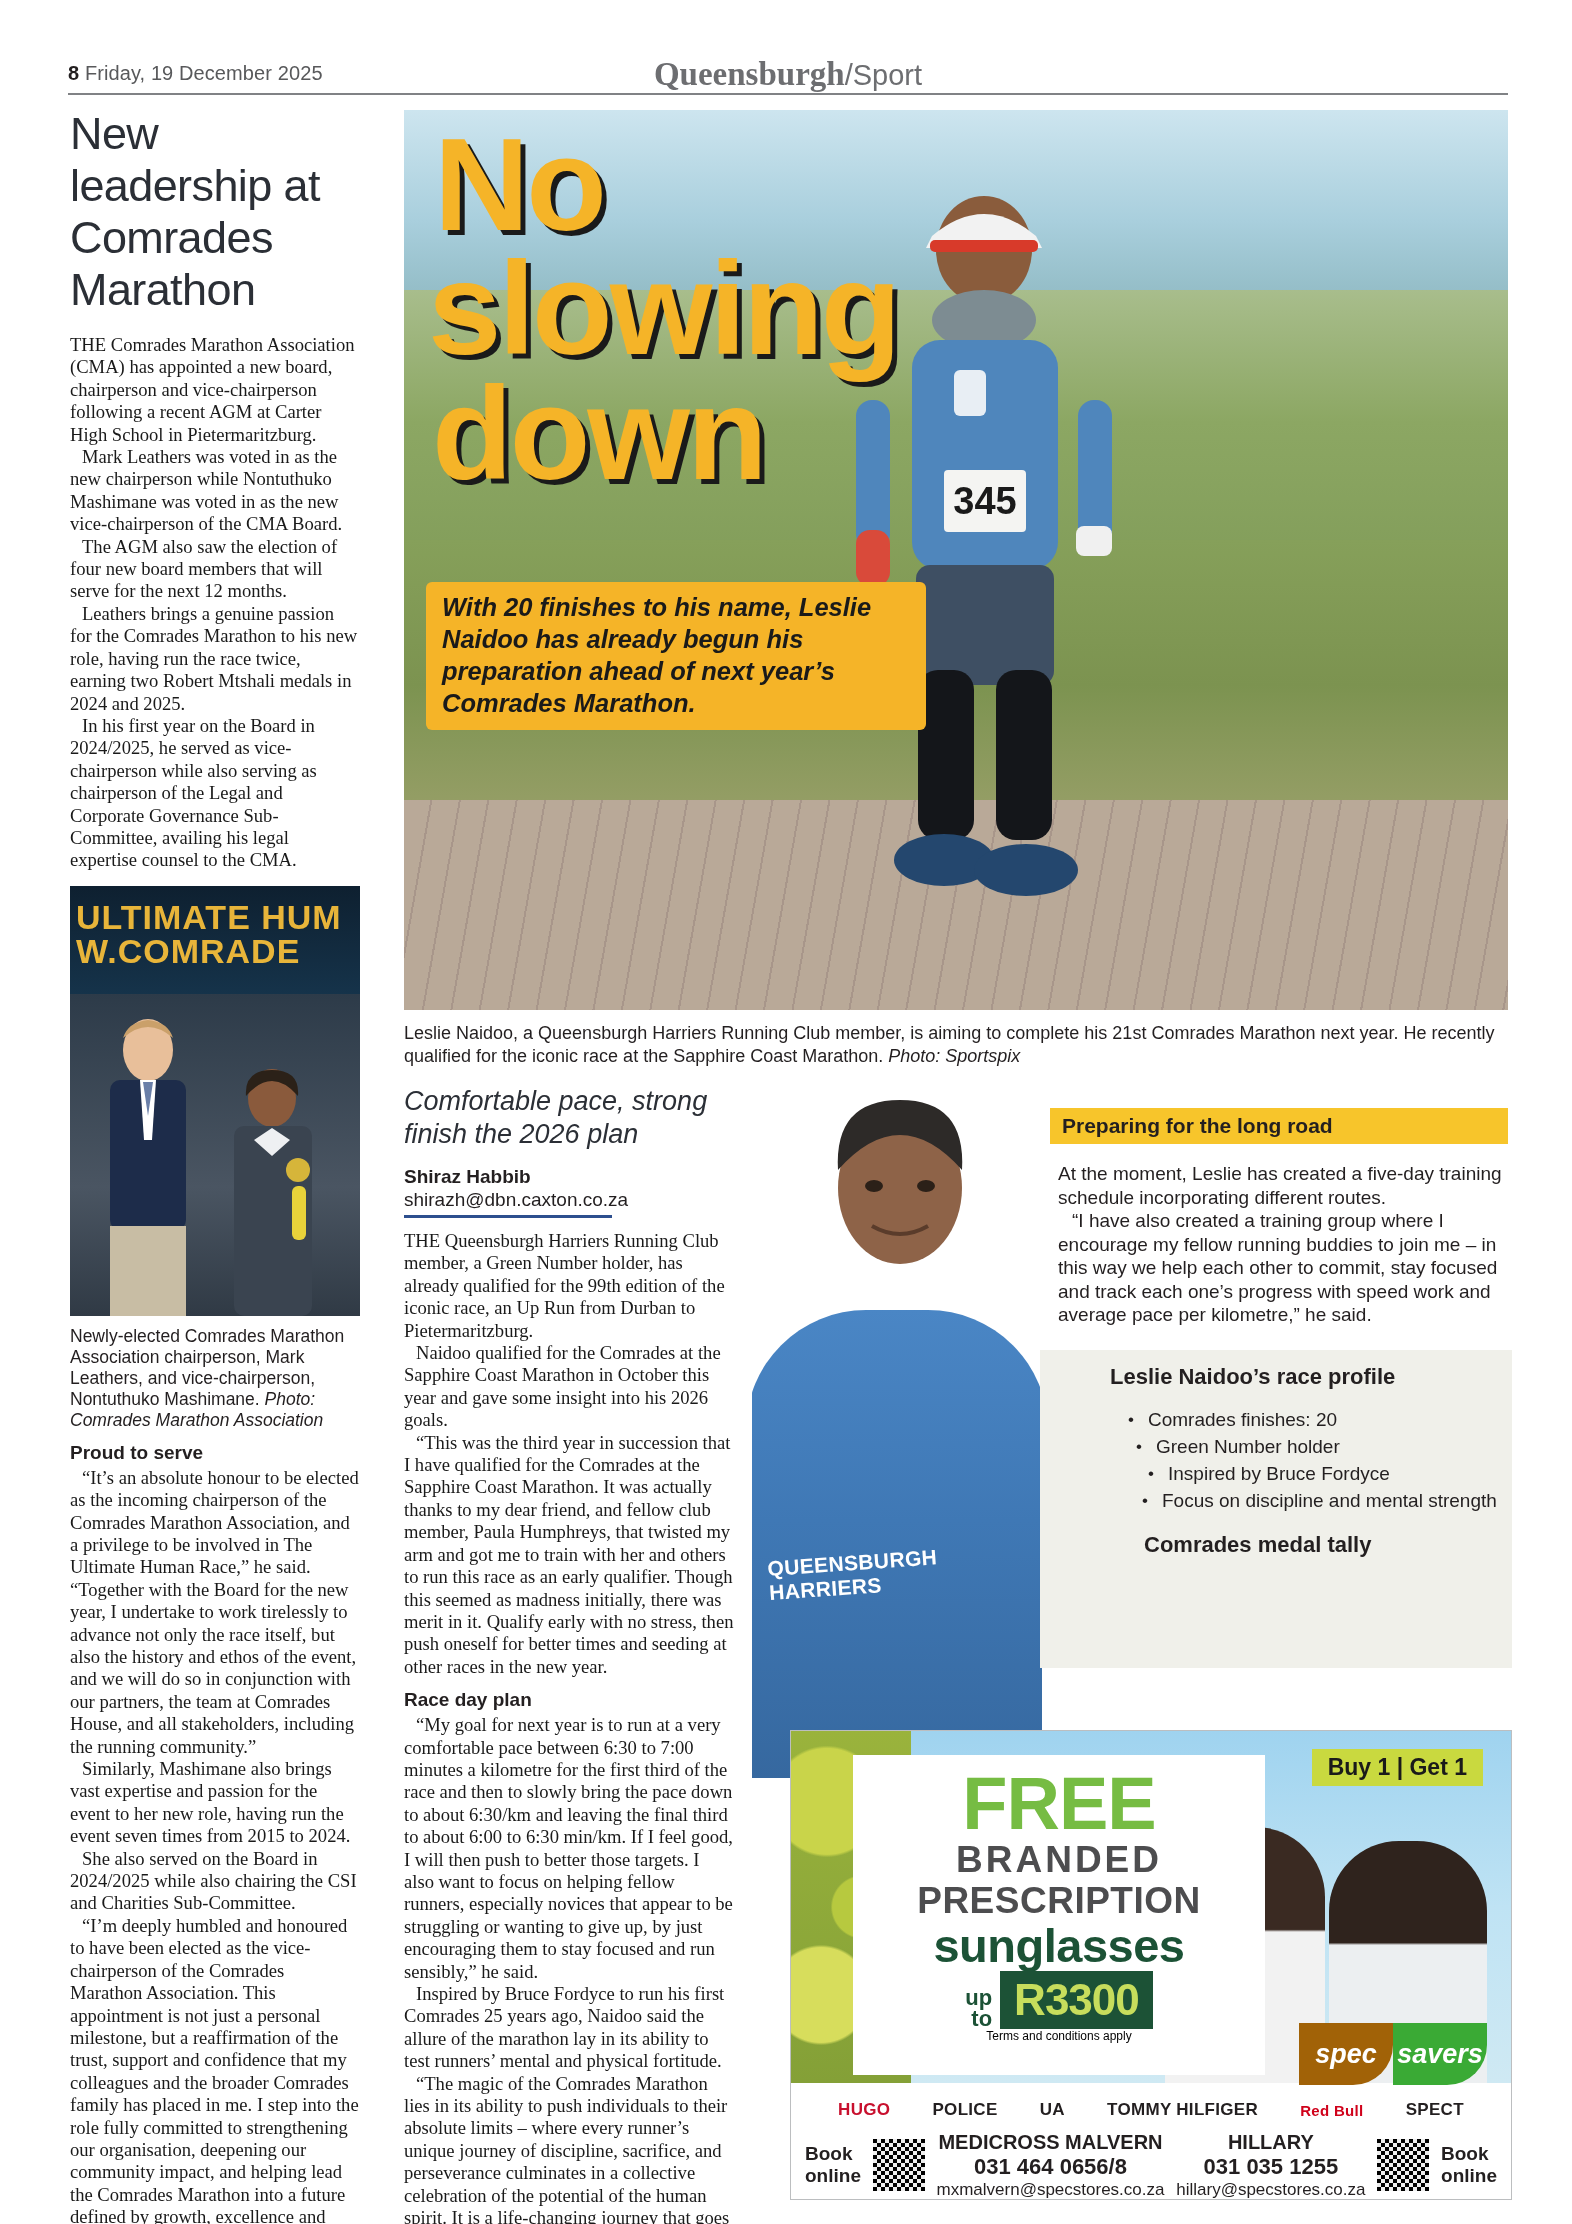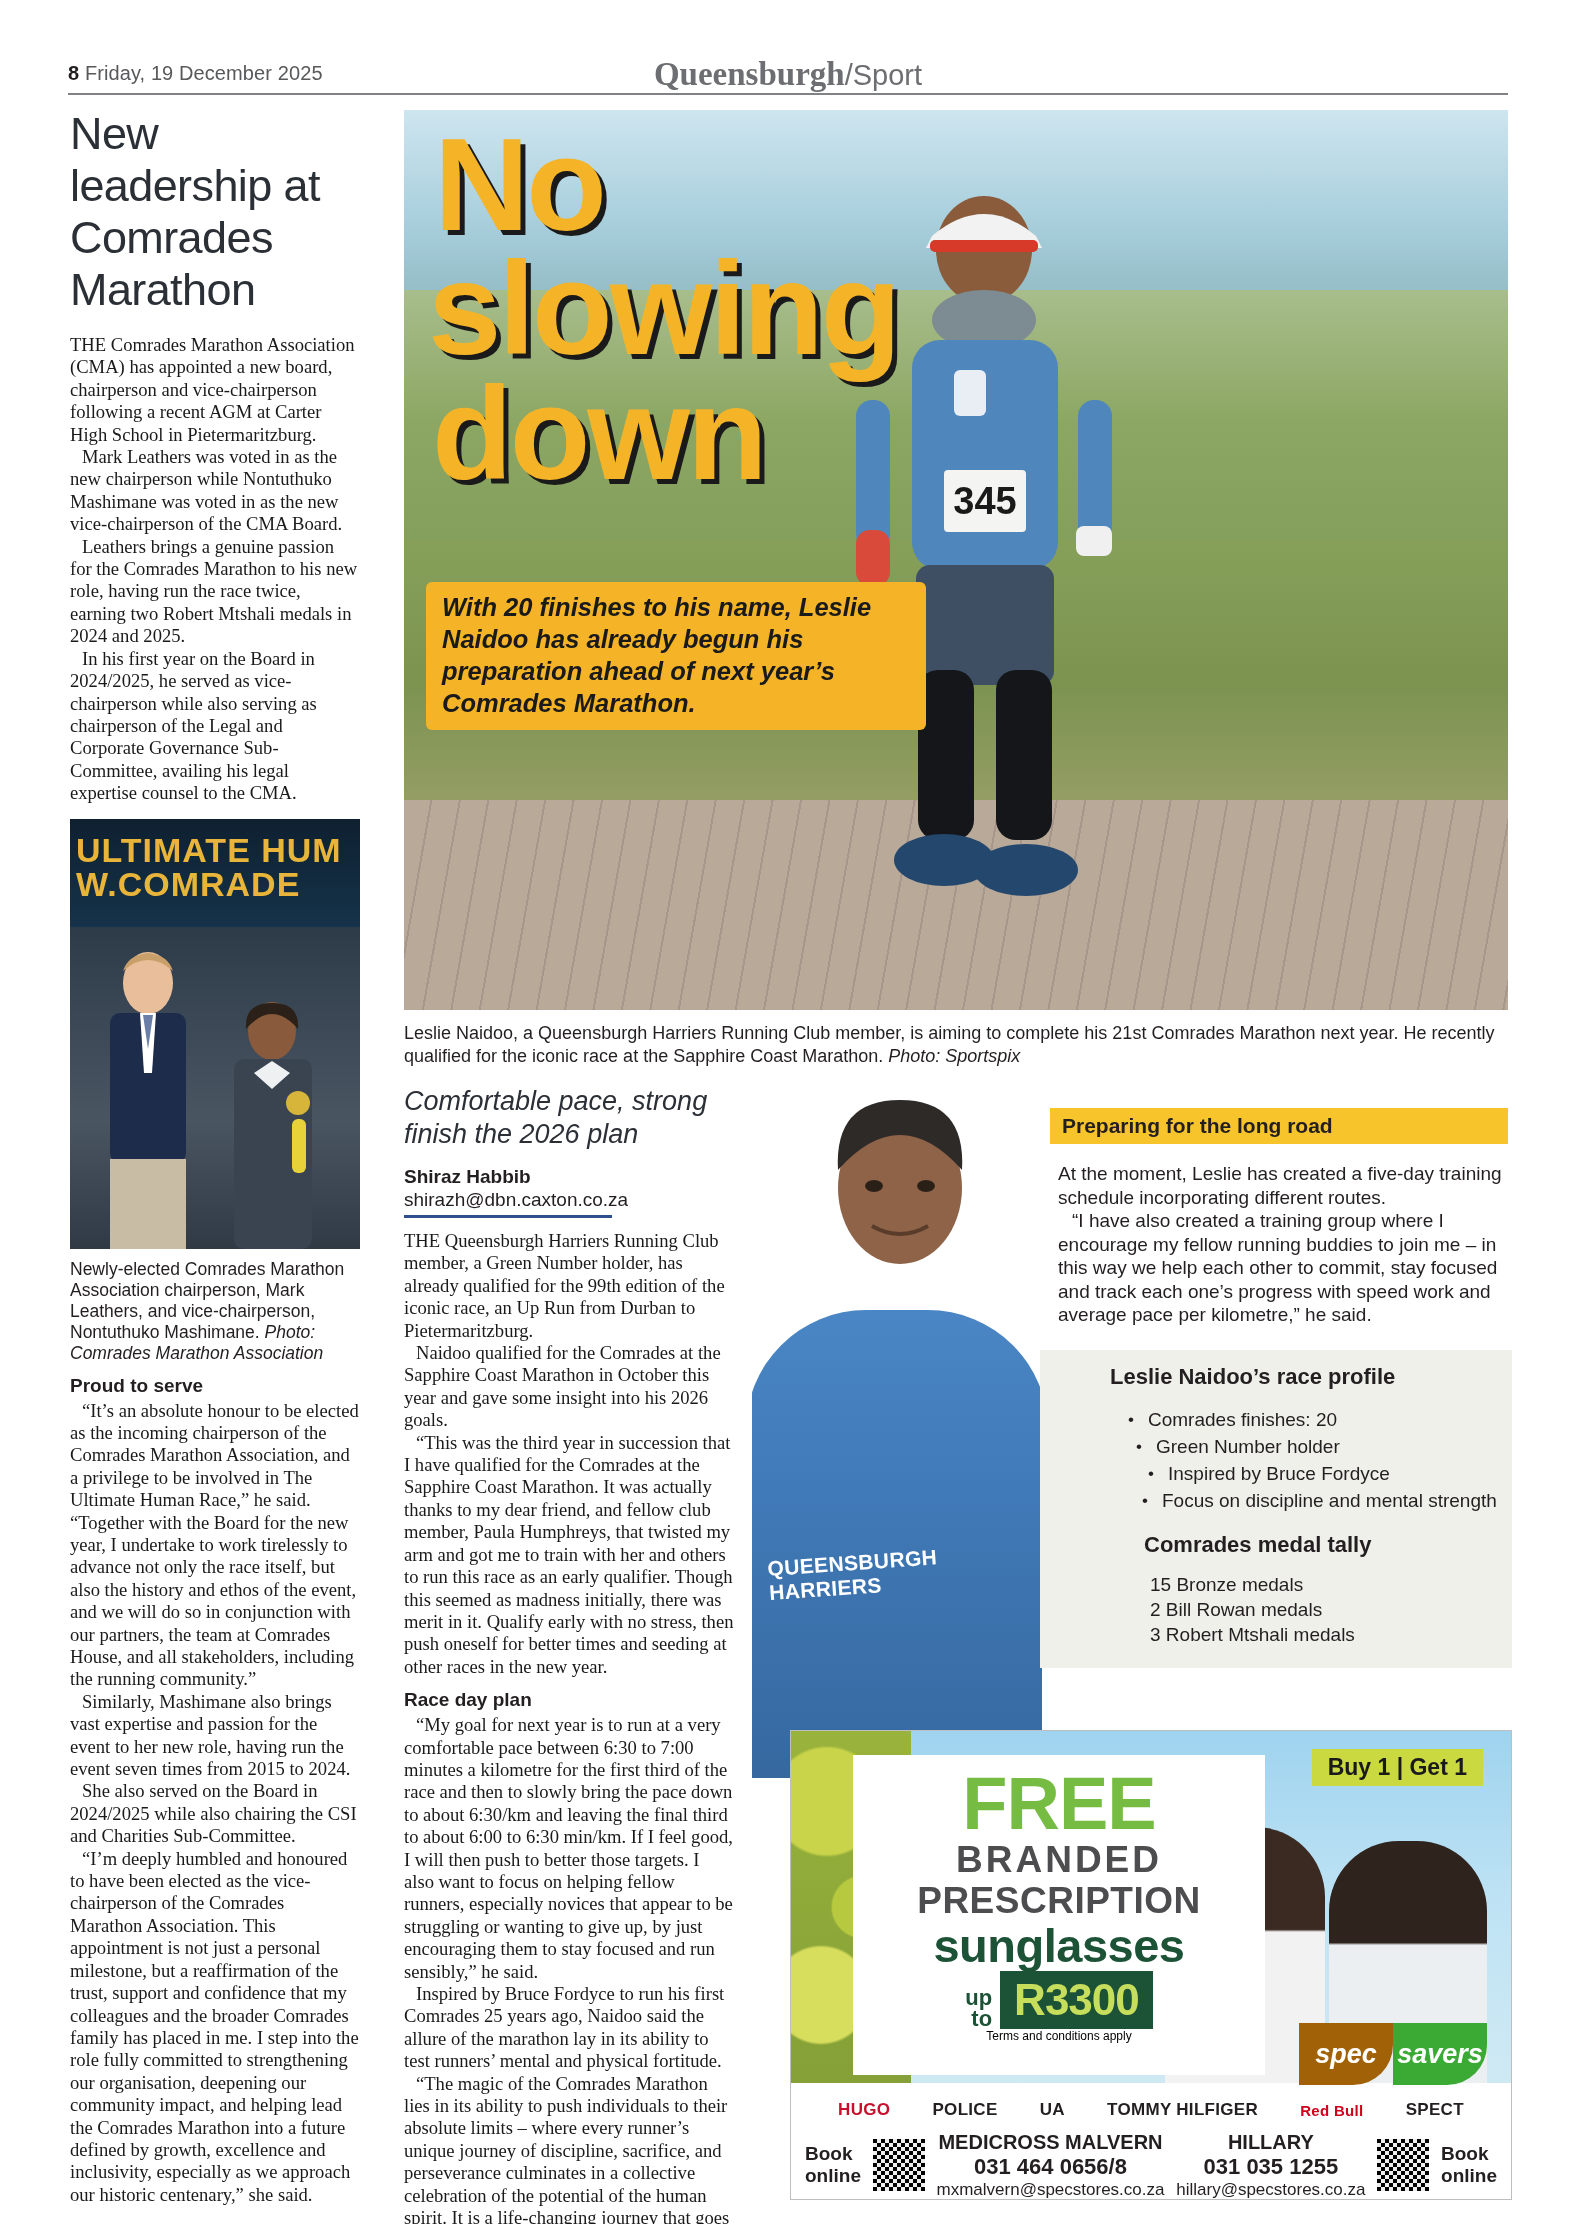--- a/index.html
+++ b/index.html
@@ -271,20 +271,21 @@
     </div>
   </div>
   <div class="mast-rule"></div>
 
   <div class="col1">
     <div class="headline">New leadership at Comrades Marathon</div>
 
     <div class="serif-body">
       <p class="first">THE Comrades Marathon Association (CMA) has appointed a new board, chairperson and vice-chairperson following a recent AGM at Carter High School in Pietermaritzburg.</p>
       <p>Mark Leathers was voted in as the new chairperson while Nontuthuko Mashimane was voted in as the new vice-chairperson of the CMA Board.</p>
+      <p>The AGM also saw the election of four new board members that will serve for the next 12 months.</p>
       <p>Leathers brings a genuine passion for the Comrades Marathon to his new role, having run the race twice, earning two Robert Mtshali medals in 2024 and 2025.</p>
       <p>In his first year on the Board in 2024/2025, he served as vice-chairperson while also serving as chairperson of the Legal and Corporate Governance Sub-Committee, availing his legal expertise counsel to the CMA.</p>
     </div>
 
     <div class="c1photo">
       <div class="banner">
         <span>ULTIMATE HUM</span>
         <span>W.COMRADE</span>
       </div>
       <div class="floor"></div>
@@ -398,25 +399,20 @@
 
   <div class="profile-box">
     <div class="pb-title">Leslie Naidoo’s race profile</div>
     <ul class="pb-list">
       <li class="i1">Comrades finishes: 20</li>
       <li class="i2">Green Number holder</li>
       <li class="i3">Inspired by Bruce Fordyce</li>
       <li class="i4">Focus on discipline and mental strength</li>
     </ul>
     <div class="pb-sub">Comrades medal tally</div>
-    <div class="pb-tally">
-      <div>15 Bronze medals</div>
-      <div>2 Bill Rowan medals</div>
-      <div>3 Robert Mtshali medals</div>
-    </div>
   </div>
 
   <div class="advert">
     <div class="ad-sky"></div>
     <div class="ad-foliage"></div>
 
     <div class="ad-model1"></div>
     <div class="ad-model2"></div>
 
     <div class="ad-bogo">Buy 1  |  Get 1</div>

